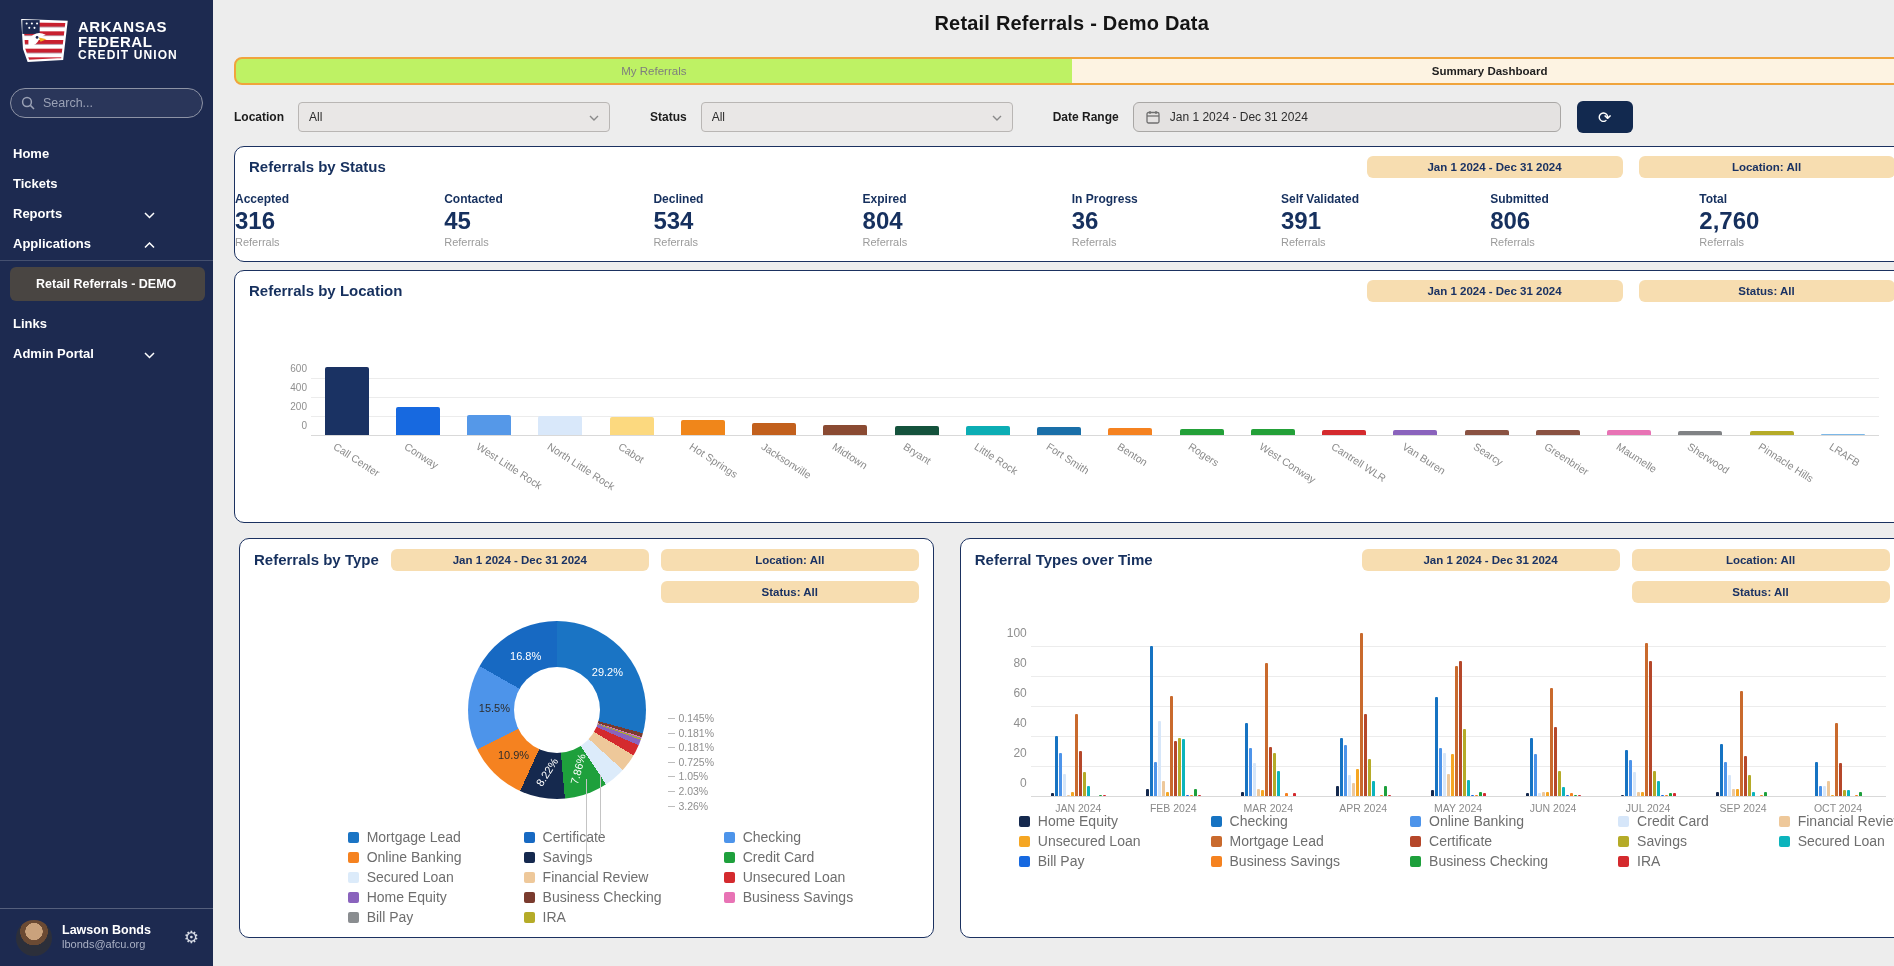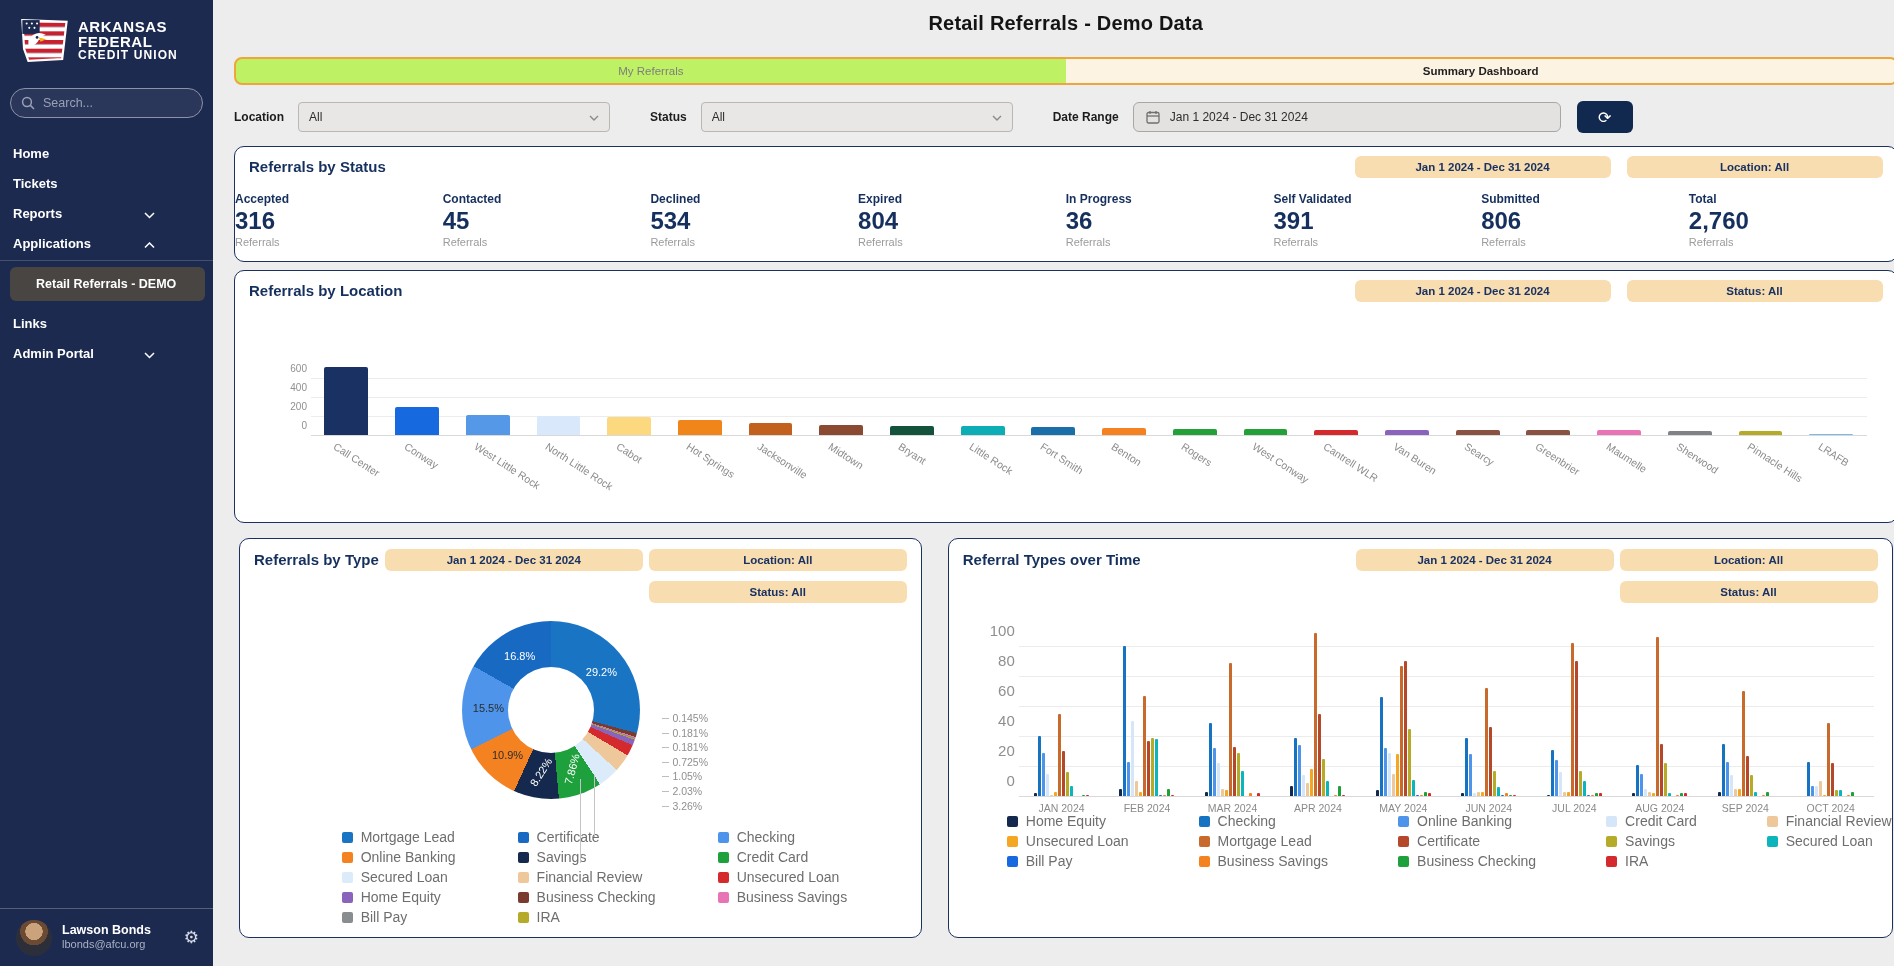--- a/index.html
+++ b/index.html
@@ -65,21 +65,21 @@
   .loc-grid { position:absolute; left:30px; right:0; border-top:1px solid #ececec; }
   .loc-tick { position:absolute; right:calc(100% - 26px); transform:translateY(-50%); font-size:10px; color:#8f8f8f; }
   .loc-bars { position:absolute; left:30px; right:0; bottom:0; top:0; display:flex; align-items:flex-end; border-bottom:1px solid #d9d9d9; }
   .loc-slot { flex:1; position:relative; display:flex; justify-content:center; align-items:flex-end; height:100%; }
   .loc-bar { width:62%; border-radius:2px 2px 0 0; }
   .loc-label { position:absolute; top:calc(100% + 5px); left:38%; transform:rotate(33deg); transform-origin:left top; white-space:nowrap; font-size:10.5px; color:#8a8a8a; }
 
   
   .bottom-row { display:flex; gap:16px; margin:15px 5px 0 5px; }
   .bottom-card { flex:1; height:400px; position:relative; }
-  .b-head { display:grid; grid-template-columns:1fr 258px 258px; gap:10px 6px; padding:10px 14px 0 14px; align-items:start; }
+  .b-head { display:grid; grid-template-columns:1fr 258px 258px; gap:10px 12px; padding:10px 14px 0 14px; align-items:start; }
   .b-head .badge { width:100%; }
 
   
   .donut-zone { position:relative; width:340px; margin:16px auto 0 auto; height:196px; }
   .donut { position:absolute; left:52px; top:2px; width:178px; height:178px; border-radius:50%; }
   .donut::after { content:""; position:absolute; left:50%; top:50%; width:86px; height:86px; background:#fff; border-radius:50%; transform:translate(-50%,-50%); }
   .d-label { position:absolute; font-size:11px; font-weight:normal; transform:translate(-50%,-50%); white-space:nowrap; z-index:2; }
   .callouts { position:absolute; left:252px; top:92px; font-size:10.5px; color:#8f8f8f; line-height:14.6px; }
   .callout { position:relative; padding-left:10px; }
   .callout::before { content:""; position:absolute; left:0; top:7px; width:7px; height:1px; background:#bdbdbd; }
@@ -89,21 +89,21 @@
   .legend { display:flex; justify-content:center; gap:34px; }
   .legend-col { display:flex; flex-direction:column; gap:4px; }
   .legend-item { display:flex; align-items:center; gap:8px; font-size:14px; color:#6e6e6e; white-space:nowrap;margin-left:28px; }
   .swatch { width:11px; height:11px; border-radius:2px; flex:none; }
   .type-legend { margin-top:14px; }
   .time-legend { margin:16px 0 0 30px; justify-content:flex-start; gap:42px; }
 
   
   .time-chart { position:relative; margin:22px 18px 0 44px; height:172px; }
   .t-grid { position:absolute; left:26px; right:0; border-top:1px solid #ececec; }
-  .t-tick { position:absolute; right:calc(100% - 22px); transform:translateY(-50%); font-size:15px; color:#8f8f8f; }
+  .t-tick { position:absolute; right:calc(100% - 22px); transform:translateY(-50%); font-size:12px; color:#8f8f8f; }
   .t-plot { position:absolute; left:26px; right:0; top:0; bottom:0; display:flex; border-bottom:1px solid #d9d9d9; }
   .t-group { flex:1; display:flex; align-items:flex-end; justify-content:center; gap:1px; position:relative; }
   .t-bar { width:3px; border-radius:1px 1px 0 0; }
   .t-month { position:absolute; top:calc(100% + 6px); left:50%; transform:translateX(-50%); font-size:10.5px; color:#8a8a8a; white-space:nowrap; }
 </style>
 </head>
 <body>
 
 <div class="app">
 
@@ -615,37 +615,20 @@
                 <div class="t-bar" style="height: 135px; background: rgb(181, 71, 42);"></div>
                 <div class="t-bar" style="height: 25.5px; background: rgb(181, 171, 40);"></div>
                 <div class="t-bar" style="height: 15px; background: rgb(12, 180, 188);"></div>
                 <div class="t-bar" style="height: 1.5px; background: rgb(23, 105, 224);"></div>
                 <div class="t-bar" style="height: 1.5px; background: rgb(245, 130, 32);"></div>
                 <div class="t-bar" style="height: 3px; background: rgb(30, 160, 60);"></div>
                 <div class="t-bar" style="height: 3px; background: rgb(212, 42, 46);"></div>
                 <div class="t-month">JUL 2024</div>
               </div>
               <div class="t-group">
-                <div class="t-bar" style="height: 3px; background: rgb(21, 41, 78);"></div>
-                <div class="t-bar" style="height: 31.5px; background: rgb(22, 115, 194);"></div>
-                <div class="t-bar" style="height: 22.5px; background: rgb(77, 148, 234);"></div>
-                <div class="t-bar" style="height: 7.5px; background: rgb(214, 230, 249);"></div>
-                <div class="t-bar" style="height: 4.5px; background: rgb(238, 200, 154);"></div>
-                <div class="t-bar" style="height: 3px; background: rgb(245, 166, 35);"></div>
-                <div class="t-bar" style="height: 159px; background: rgb(201, 106, 45);"></div>
-                <div class="t-bar" style="height: 52.5px; background: rgb(181, 71, 42);"></div>
-                <div class="t-bar" style="height: 33px; background: rgb(181, 171, 40);"></div>
-                <div class="t-bar" style="height: 3px; background: rgb(12, 180, 188);"></div>
-                <div class="t-bar" style="height: 0px; background: rgb(23, 105, 224);"></div>
-                <div class="t-bar" style="height: 1.5px; background: rgb(245, 130, 32);"></div>
-                <div class="t-bar" style="height: 3px; background: rgb(30, 160, 60);"></div>
-                <div class="t-bar" style="height: 3px; background: rgb(212, 42, 46);"></div>
-                <div class="t-month">AUG 2024</div>
-              </div>
-              <div class="t-group">
                 <div class="t-bar" style="height: 4.5px; background: rgb(21, 41, 78);"></div>
                 <div class="t-bar" style="height: 52.5px; background: rgb(22, 115, 194);"></div>
                 <div class="t-bar" style="height: 34.5px; background: rgb(77, 148, 234);"></div>
                 <div class="t-bar" style="height: 21px; background: rgb(214, 230, 249);"></div>
                 <div class="t-bar" style="height: 7.5px; background: rgb(238, 200, 154);"></div>
                 <div class="t-bar" style="height: 7.5px; background: rgb(245, 166, 35);"></div>
                 <div class="t-bar" style="height: 105px; background: rgb(201, 106, 45);"></div>
                 <div class="t-bar" style="height: 40.5px; background: rgb(181, 71, 42);"></div>
                 <div class="t-bar" style="height: 21px; background: rgb(181, 171, 40);"></div>
                 <div class="t-bar" style="height: 4.5px; background: rgb(12, 180, 188);"></div>

